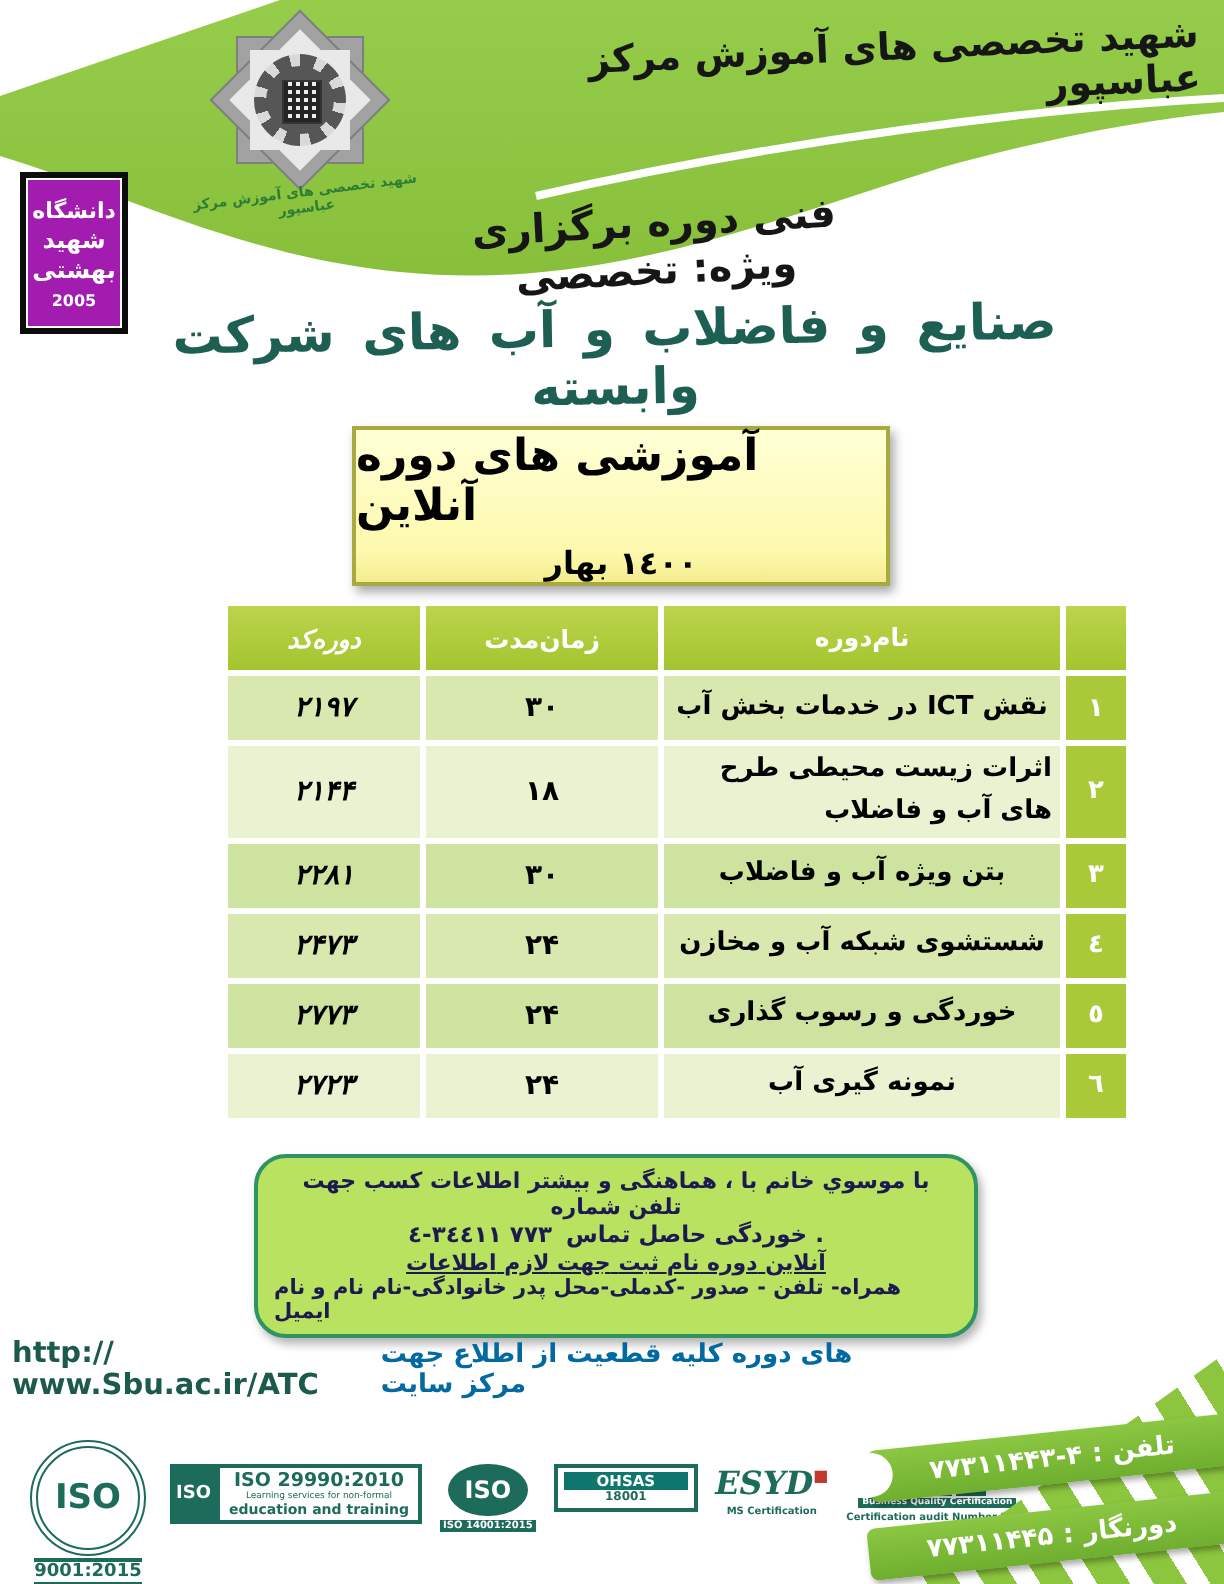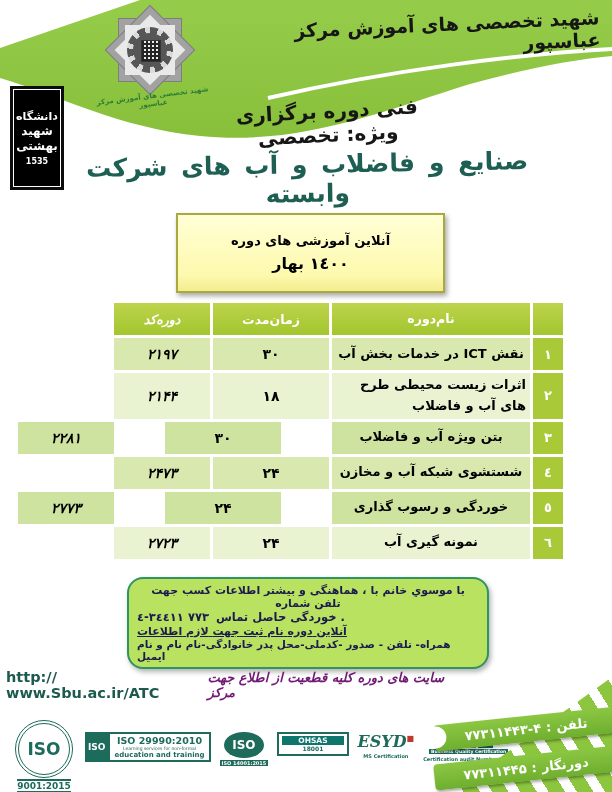--- a/index.html
+++ b/index.html
@@ -29,59 +29,59 @@
         background:repeating-conic-gradient(#565656 0 22deg,#d9d9d9 22deg 36deg);}
   .emblem .gearin{position:absolute;left:50%;top:50%;width:34px;height:34px;margin:-17px 0 0 -17px;border-radius:50%;background:#565656;}
   .emblem .core{position:absolute;left:50%;top:50%;width:18px;height:20px;margin:-10px 0 0 -9px;background:#f4f4f4;
         border:1px solid #333;
         background-image:repeating-linear-gradient(0deg,#222 0 2px,transparent 2px 4px),
                          repeating-linear-gradient(90deg,#222 0 2px,transparent 2px 4px);
         background-blend-mode:normal;opacity:.95;}
   .emblem-caption{position:absolute;left:94px;top:93px;width:118px;font-size:7px;font-weight:bold;
         color:#2e7d36;text-align:center;transform:rotate(-7deg);line-height:1.1;}
   
-  .stamp{position:absolute;left:10px;top:86px;width:54px;height:104px;background:#000000;
+  .stamp{position:absolute;left:10px;top:86px;width:54px;height:81px;background:#a21caf;
          box-shadow:inset 0 0 0 3px #0c0c0c, inset 0 0 0 4px #ffffff;
          display:flex;flex-direction:column;align-items:center;justify-content:center;gap:1px;
          color:#ffffff;font-weight:bold;text-align:center;}
   .stamp .l1{font-size:11px;} .stamp .l2{font-size:12px;} .stamp .l3{font-size:12px;}
   .stamp .yr{font-size:8px;margin-top:3px;}
   
   .title-box{position:absolute;left:176px;top:213px;width:265px;height:76px;
         background:linear-gradient(180deg,#ffffd6 0%,#fdf9ad 80%,#f4ec8f 100%);
         border:2px solid #a8a93e;box-shadow:2px 3px 5px rgba(0,0,0,.35);
         display:flex;flex-direction:column;align-items:center;justify-content:center;gap:6px;}
-  .title-box .t1{font-size:13px;font-weight:bold;color:#000;}
+  .title-box .t1{font-size:22px;font-weight:bold;color:#000;}
   .title-box .t2{font-size:16px;font-weight:bold;color:#000;}
   
   .ctable{position:absolute;left:98px;top:303px;width:465px;display:flex;flex-direction:column;gap:3px;}
   .trow{display:flex;direction:rtl;gap:3px;}
   .cell{display:flex;align-items:center;justify-content:center;font-weight:bold;color:#000;}
   .cell-idx{width:30px;background:#a9c938;color:#fff;font-size:13px;flex:none;}
   .cell-name{width:198px;font-size:13px;flex:none;direction:rtl;text-align:center;line-height:1.6;padding:2px 4px;box-sizing:border-box;}
   .cell-dur{width:116px;font-size:14px;flex:none;}
   .cell-code{width:96px;font-size:14px;flex:none;font-style:italic;}
   .hrow .cell{background:linear-gradient(180deg,#bcd44c,#a3c52e);color:#fff;font-size:12.5px;height:32px;}
   .trow.body .cell{min-height:32px;text-align:right;}
-  .bg-m{background:#d8e8af;} .bg-l{background:#e9f3d2;} .bg-d{background:#cfe3a0;margin-left:48px;}
+  .bg-m{background:#d8e8af;} .bg-l{background:#e9f3d2;} .bg-d{background:#cfe3a0;}
   
   .info-box{position:absolute;left:127px;top:577px;width:362px;height:92px;box-sizing:border-box;
         background:#b9e261;border:2px solid #2f9462;border-radius:16px;
         box-shadow:2px 3px 5px rgba(0,0,0,.3);
-        display:flex;flex-direction:column;justify-content:space-evenly;align-items:flex-start;
+        display:flex;flex-direction:column;justify-content:space-evenly;align-items:center;
         color:#1c1a4e;font-weight:bold;padding:4px 8px;}
   .info-box .il{font-size:11px;text-align:center;}
   .info-box .il2{display:flex;direction:ltr;gap:7px;align-items:center;font-size:11.5px;}
   .info-box .il3{font-size:11px;text-decoration:underline;}
   .info-box .il4{font-size:10.5px;}
   
   .website{position:absolute;left:6px;top:669px;width:460px;display:flex;direction:ltr;
         justify-content:center;align-items:center;gap:0;font-weight:bold;}
   .website .url{font-size:14.5px;color:#1d5a4e;}
-  .website .wlabel{font-size:13px;color:#701a75;font-style:italic;}
+  .website .wlabel{font-size:13px;color:#0369a1;}
   
   .certs{position:absolute;left:12px;top:720px;display:flex;align-items:flex-start;gap:9px;color:#1d6b5b;}
   .iso-big{display:flex;flex-direction:column;align-items:center;width:64px;}
   .iso-big .circ{width:50px;height:50px;border-radius:50%;border:4px double #1d6b5b;
         display:flex;align-items:center;justify-content:center;font-weight:bold;font-size:17px;}
   .iso-big .cap{font-size:9px;font-weight:bold;border-top:2px solid #1d6b5b;border-bottom:2px solid #1d6b5b;margin-top:1px;}
   .badge{display:flex;flex-direction:column;align-items:center;margin-top:12px;}
   .b-row{display:flex;align-items:stretch;}
   .chip{background:#1d6b5b;color:#fff;font-weight:bold;font-size:9px;display:flex;align-items:center;justify-content:center;padding:2px 3px;}
   .b29990 .bx{border:2px solid #1d6b5b;padding:1px 4px;text-align:center;}
@@ -137,21 +137,21 @@
     <div class="gear"></div>
     <div class="gearin"></div>
     <div class="core"></div>
   </div>
   <div class="emblem-caption fa-ltr"><bdi>مرکز</bdi> <bdi>آموزش</bdi> <bdi>های</bdi> <bdi>تخصصی</bdi> <bdi>شهید</bdi> <bdi>عباسپور</bdi></div>
 
   <div class="stamp">
     <div class="l1">دانشگاه</div>
     <div class="l2">شهید</div>
     <div class="l3">بهشتی</div>
-    <div class="yr">1535</div>
+    <div class="yr">2005</div>
   </div>
 
   <div class="title-box">
     <div class="t1 fa-ltr"><bdi>دوره</bdi> <bdi>های</bdi> <bdi>آموزشی</bdi> <bdi>آنلاین</bdi></div>
     <div class="t2 fa-ltr"><bdi>بهار</bdi> <bdi>١٤٠٠</bdi></div>
   </div>
 
   <div class="ctable">
     <div class="trow hrow">
       <div class="cell cell-idx"></div>

